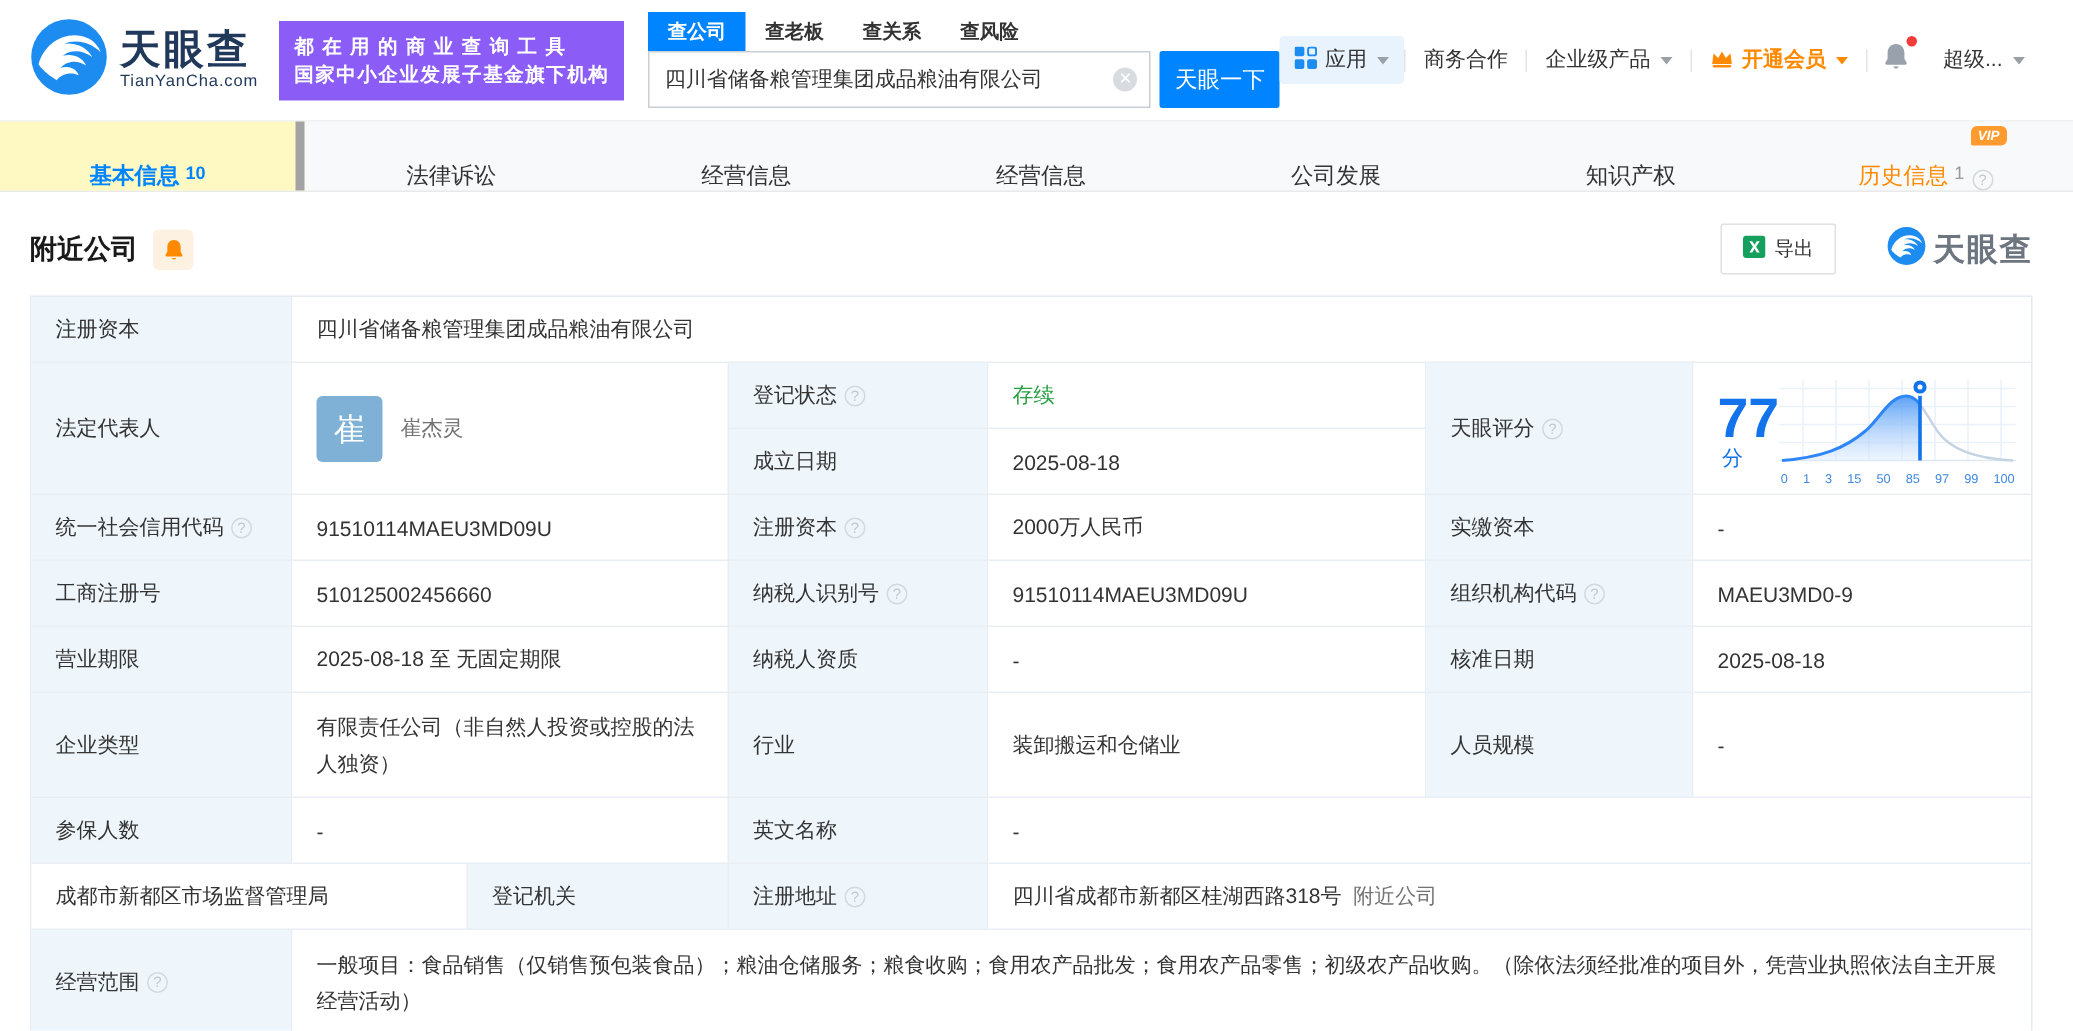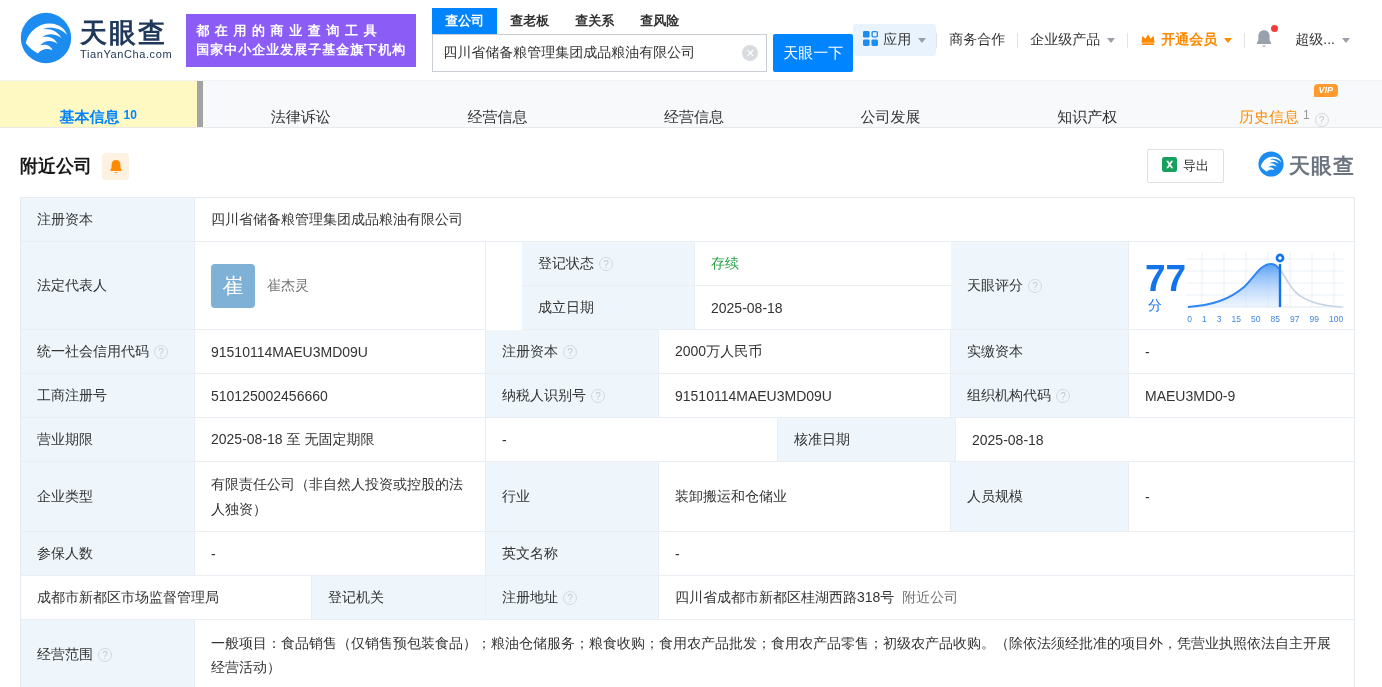--- a/index.html
+++ b/index.html
@@ -74,21 +74,21 @@
   .c1 { width:174px; flex:0 0 174px; }
   .c2 { width:291px; flex:0 0 291px; }
   .c3 { width:173px; flex:0 0 173px; }
   .c4 { width:292px; flex:0 0 292px; }
   .c5 { width:178px; flex:0 0 178px; }
   .c6 { flex:1; border-right:none; }
   .span-rest { flex:1; border-right:none; }
   .row:last-child .cell { border-bottom:none; }
   .tall { min-height:88px; }
   .mid-stack { width:465px; flex:0 0 465px; display:flex; flex-direction:column; }
-  .mid-stack .row { flex:1;margin-left:36px; }
+  .mid-stack .row { flex:1; }
   .mid-stack .cell { min-height:44px; height:100%; }
   .mid-stack .row:first-child .cell { border-bottom:1px solid #e9eef4; }
   .mid-stack .row:last-child .cell { border-bottom:1px solid #e9eef4; }
   .link { color:#737373; cursor:pointer; text-decoration:none; }
   .green { color:#28a043; }
   .avatar { width:44px; height:44px; border-radius:4px; background:#7fb1d6; color:#fff;
     font-size:21px; display:flex; align-items:center; justify-content:center; margin-right:12px; cursor:pointer; }
   .wrap2 { line-height:1.75; align-items:center; }
 
   
@@ -383,20 +383,23 @@
         </div>
     </div>
 
     <div class="row">
       <div class="cell lbl c1">
           <span>营业期限</span>
         </div>
       <div class="cell val c2">
           <span>2025-08-18 至 无固定期限</span>
         </div>
+      <div class="cell lbl c3">
+          <span>纳税人资质</span>
+        </div>
       <div class="cell val c4">
           <span>-</span>
         </div>
       <div class="cell lbl c5">
           <span>核准日期</span>
         </div>
       <div class="cell val c6">
           <span>2025-08-18</span>
         </div>
     </div>

